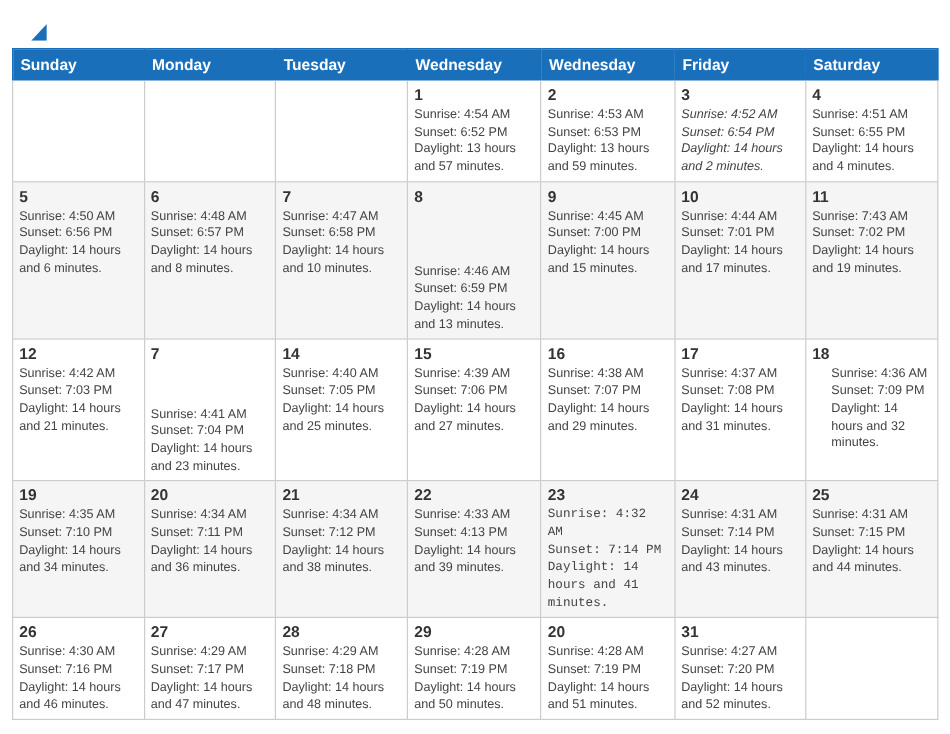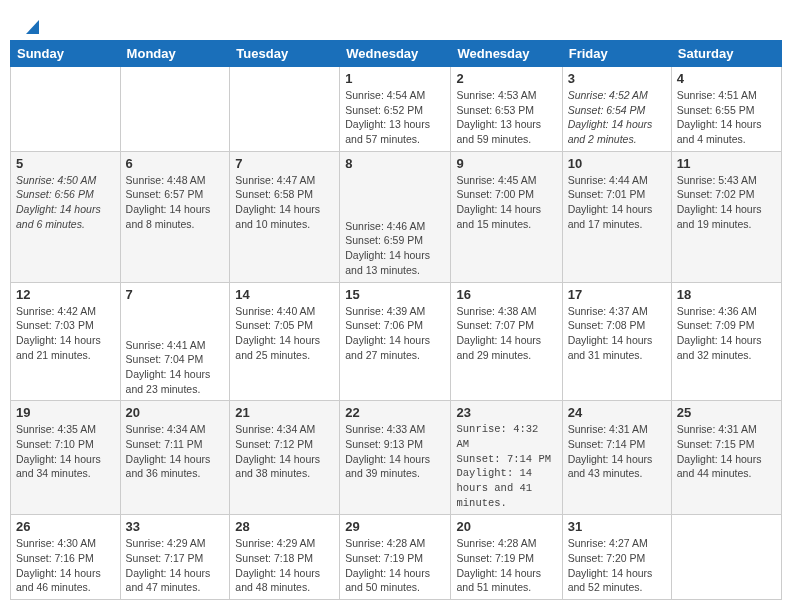--- a/index.html
+++ b/index.html
@@ -141,21 +141,21 @@
         <td>
           <span class="day-num">4</span>
           <div class="day-info" style="white-space: pre-line;">Sunrise: 4:51 AM
 Sunset: 6:55 PM
 Daylight: 14 hours and 4 minutes.</div>
         </td>
       </tr>
       <tr>
         <td>
           <span class="day-num">5</span>
-          <div class="day-info" style="white-space: pre-line; font-style: italic;">Sunrise: 4:50 AM
+          <div class="day-info" style="white-space: pre-line;">Sunrise: 4:50 AM
 Sunset: 6:56 PM
 Daylight: 14 hours and 6 minutes.</div>
         </td>
         <td>
           <span class="day-num">6</span>
           <div class="day-info" style="white-space: pre-line;">Sunrise: 4:48 AM
 Sunset: 6:57 PM
 Daylight: 14 hours and 8 minutes.</div>
         </td>
         <td>
@@ -177,21 +177,21 @@
 Daylight: 14 hours and 15 minutes.</div>
         </td>
         <td>
           <span class="day-num">10</span>
           <div class="day-info" style="white-space: pre-line;">Sunrise: 4:44 AM
 Sunset: 7:01 PM
 Daylight: 14 hours and 17 minutes.</div>
         </td>
         <td>
           <span class="day-num">11</span>
-          <div class="day-info" style="white-space: pre-line;">Sunrise: 5:43 AM
+          <div class="day-info" style="white-space: pre-line;">Sunrise: 7:43 AM
 Sunset: 7:02 PM
 Daylight: 14 hours and 19 minutes.</div>
         </td>
       </tr>
       <tr>
         <td>
           <span class="day-num">12</span>
           <div class="day-info" style="white-space: pre-line;">Sunrise: 4:42 AM
 Sunset: 7:03 PM
 Daylight: 14 hours and 21 minutes.</div>
@@ -221,21 +221,21 @@
 Daylight: 14 hours and 29 minutes.</div>
         </td>
         <td>
           <span class="day-num">17</span>
           <div class="day-info" style="white-space: pre-line;">Sunrise: 4:37 AM
 Sunset: 7:08 PM
 Daylight: 14 hours and 31 minutes.</div>
         </td>
         <td>
           <span class="day-num">18</span>
-          <div class="day-info" style="white-space: pre-line;">Sunrise: 4:36 AM
+          <div class="day-info" style="white-space: pre-line; margin-left: 16px;">Sunrise: 4:36 AM
 Sunset: 7:09 PM
 Daylight: 14 hours and 32 minutes.</div>
         </td>
       </tr>
       <tr>
         <td>
           <span class="day-num">19</span>
           <div class="day-info" style="white-space: pre-line;">Sunrise: 4:35 AM
 Sunset: 7:10 PM
 Daylight: 14 hours and 34 minutes.</div>
@@ -248,21 +248,21 @@
         </td>
         <td>
           <span class="day-num">21</span>
           <div class="day-info" style="white-space: pre-line;">Sunrise: 4:34 AM
 Sunset: 7:12 PM
 Daylight: 14 hours and 38 minutes.</div>
         </td>
         <td>
           <span class="day-num">22</span>
           <div class="day-info" style="white-space: pre-line;">Sunrise: 4:33 AM
-Sunset: 9:13 PM
+Sunset: 4:13 PM
 Daylight: 14 hours and 39 minutes.</div>
         </td>
         <td>
           <span class="day-num">23</span>
           <div class="day-info" style="white-space: pre-line; font-family: Liberation Mono, monospace;">Sunrise: 4:32 AM
 Sunset: 7:14 PM
 Daylight: 14 hours and 41 minutes.</div>
         </td>
         <td>
           <span class="day-num">24</span>
@@ -278,21 +278,21 @@
         </td>
       </tr>
       <tr>
         <td>
           <span class="day-num">26</span>
           <div class="day-info" style="white-space: pre-line;">Sunrise: 4:30 AM
 Sunset: 7:16 PM
 Daylight: 14 hours and 46 minutes.</div>
         </td>
         <td>
-          <span class="day-num">33</span>
+          <span class="day-num">27</span>
           <div class="day-info" style="white-space: pre-line;">Sunrise: 4:29 AM
 Sunset: 7:17 PM
 Daylight: 14 hours and 47 minutes.</div>
         </td>
         <td>
           <span class="day-num">28</span>
           <div class="day-info" style="white-space: pre-line;">Sunrise: 4:29 AM
 Sunset: 7:18 PM
 Daylight: 14 hours and 48 minutes.</div>
         </td>

